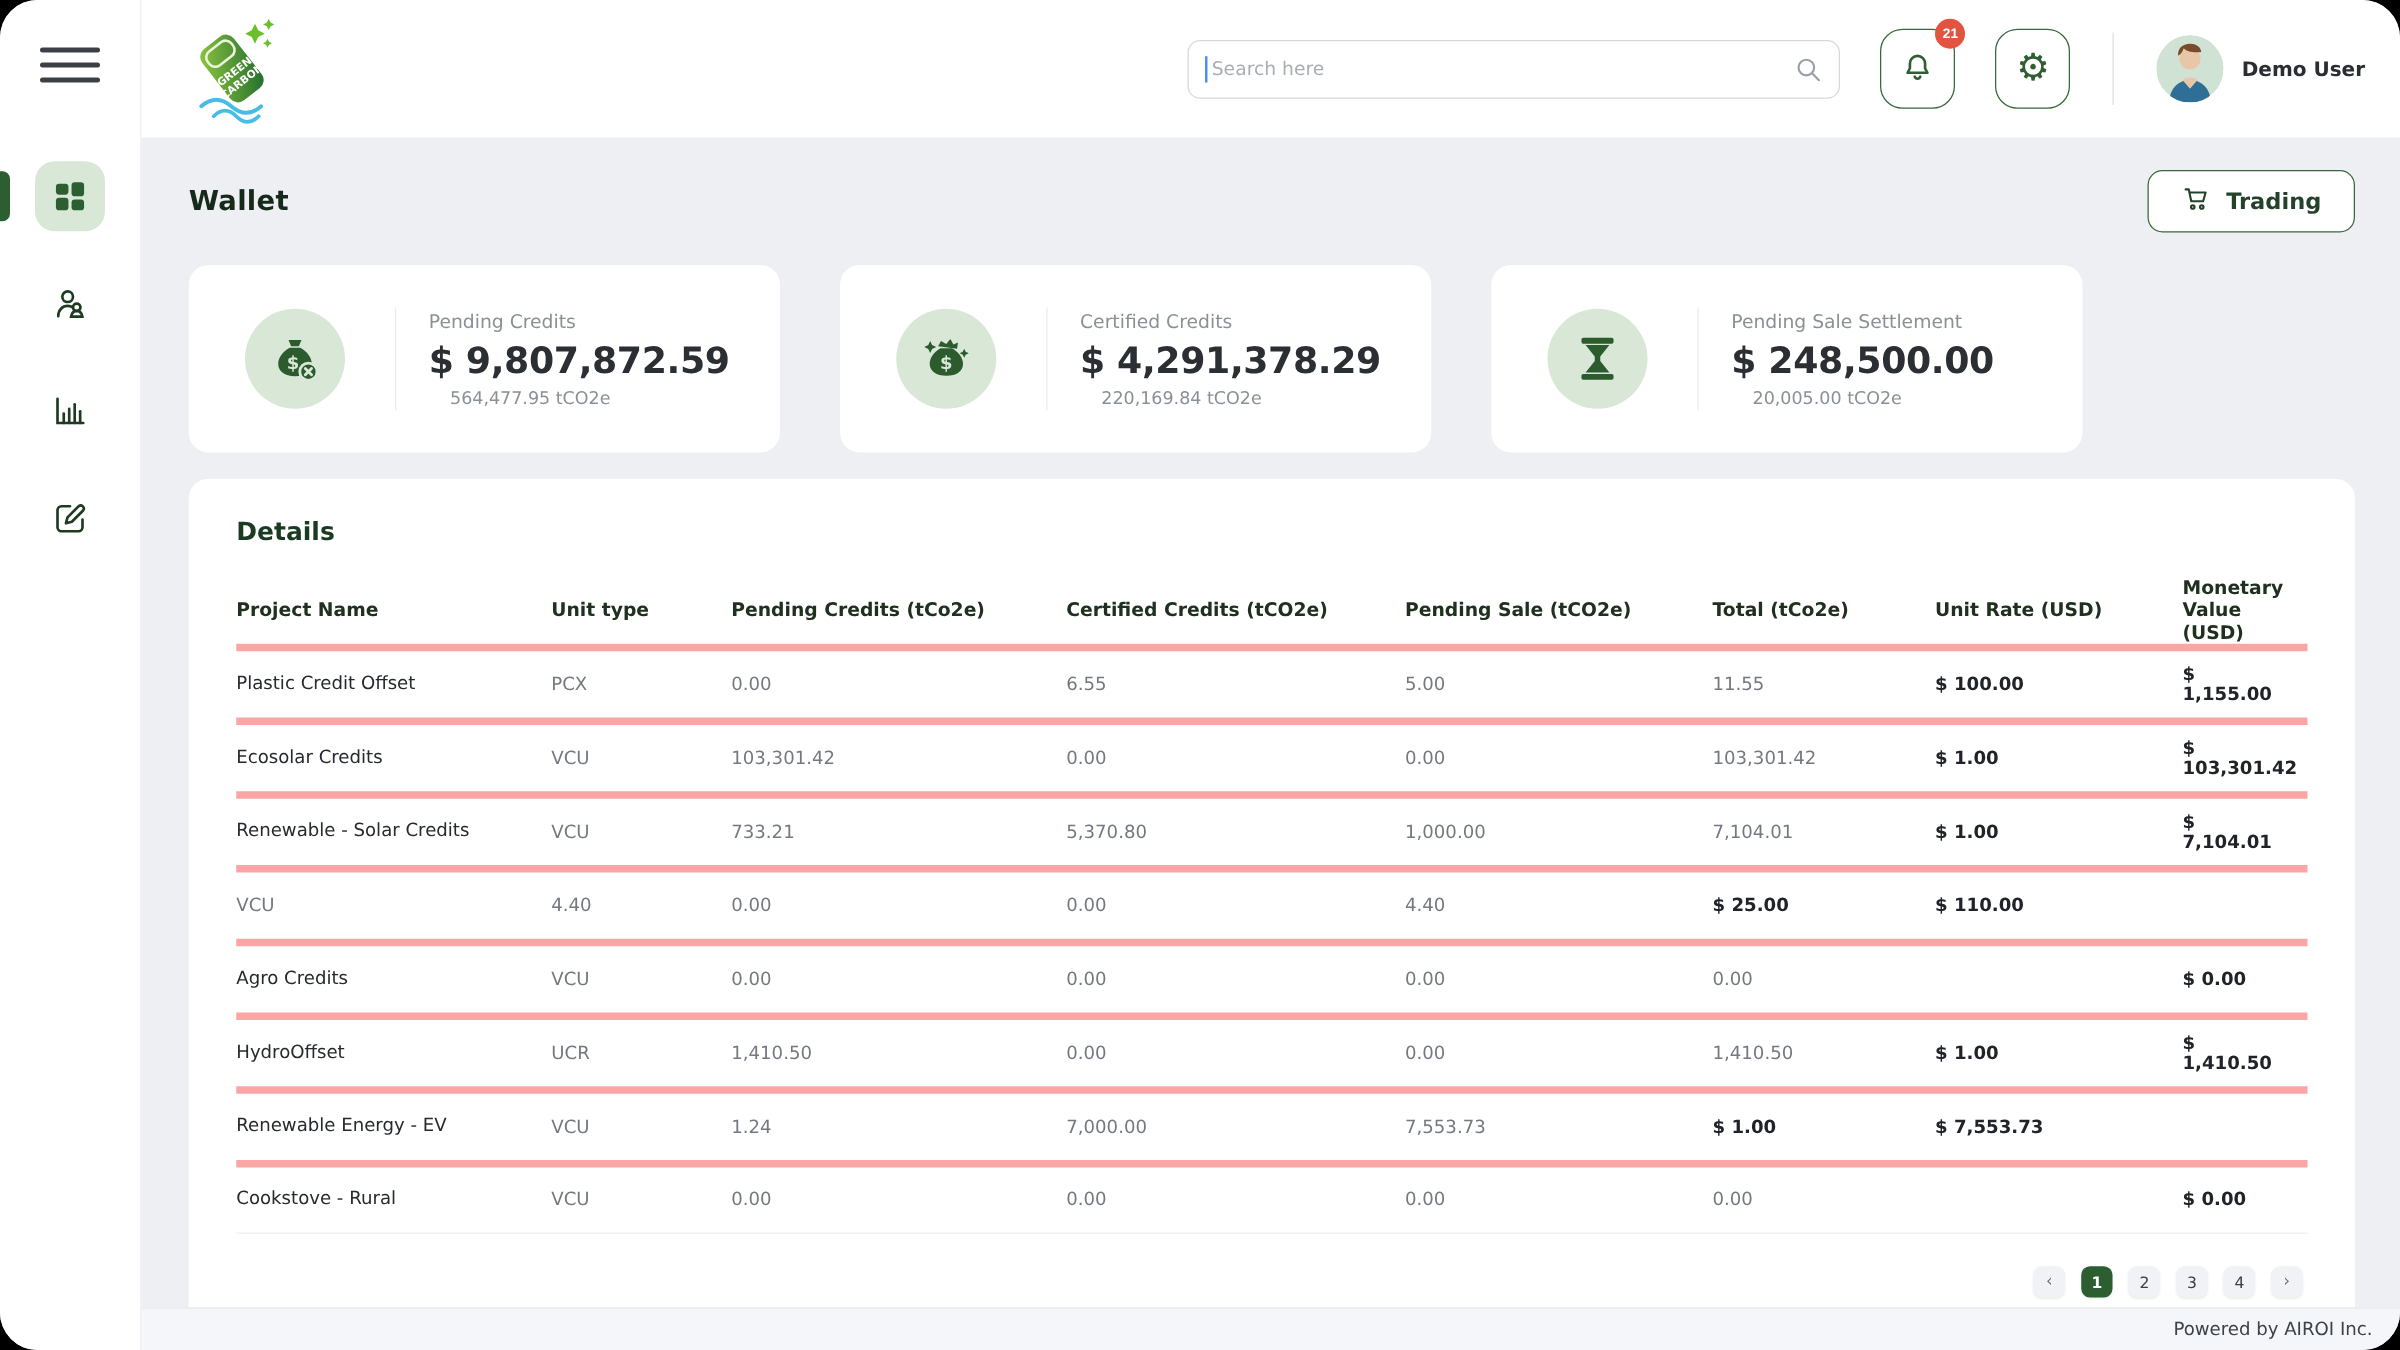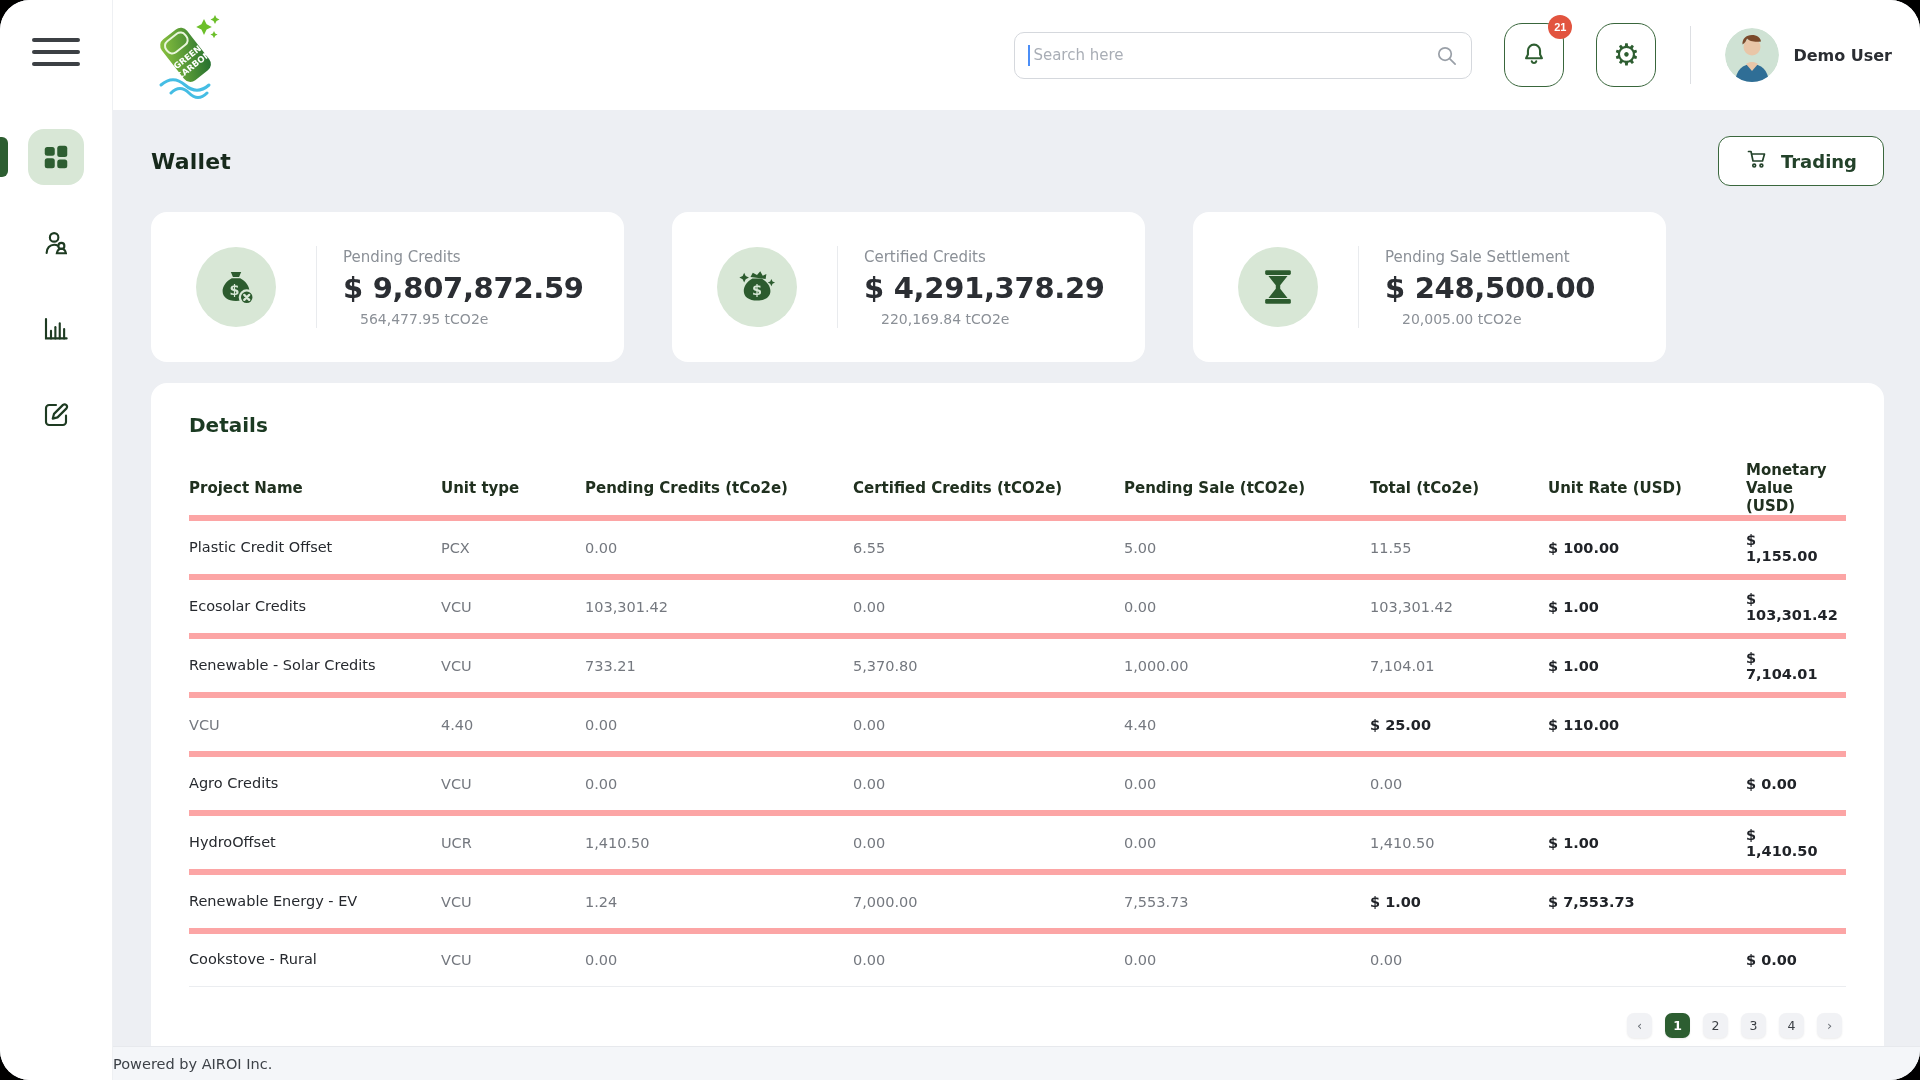--- a/index.html
+++ b/index.html
@@ -15,21 +15,21 @@
   .nav-item.active { background:#d8e7d6; }
   .nav-item.active::before { content:""; position:absolute; left:-29px; top:8px; width:9px; height:40px; border-radius:0 6px 6px 0; background:#2d5e31; }
   .nav-item svg { display:block; }
 
   
   .main { flex:1; display:flex; flex-direction:column; min-width:0; }
 
   
   .topbar { height:110px; background:#fff; display:flex; align-items:center; padding:0 28px 0 28px; flex-shrink:0; }
   .logo { width:95px; height:92px; margin-top:4px; }
-  .search { position:relative; width:458px; height:47px; margin-left:auto; }
+  .search { position:relative; width:522px; height:47px; margin-left:auto; }
   .search input { width:100%; height:100%; border:1px solid #d5d8dd; border-radius:10px; padding:0 44px 0 18px; font-size:15px; color:#3c4044; outline:none; font-family:inherit; background:#fff; }
   .search input::placeholder { color:#a9aeb6; }
   .search .caret { position:absolute; left:14px; top:13px; width:2px; height:21px; background:#4b8ef7; }
   .search .mag { position:absolute; right:14px; top:12px; }
   .iconbtn { width:60px; height:64px; border:1.6px solid #39663c; border-radius:18px; background:#fff; display:flex; align-items:center; justify-content:center; position:relative; margin-left:32px; cursor:pointer; }
   .badge { position:absolute; top:-9px; right:-9px; min-width:24px; height:24px; border-radius:12px; background:#e2543f; color:#fff; font-size:11px; display:flex; align-items:center; justify-content:center; padding:0 5px; font-weight:600; }
   .gear-glyph { font-size:30px; color:#2e5e31; line-height:1; }
   .vdivider { width:1px; height:58px; background:#dddfe3; margin-left:34px; }
   .userchip { display:flex; align-items:center; margin-left:34px; cursor:pointer; }
   .avatar { width:54px; height:54px; border-radius:50%; overflow:hidden; flex-shrink:0; }
@@ -62,21 +62,21 @@
   .cell-name { color:#26292e; font-weight:500; line-height:1.45; padding-right:26px; }
   .cell-strong { color:#202328; font-weight:600; }
 
   
   .pagination { margin-top:auto; display:flex; justify-content:flex-end; align-items:center; gap:13px; padding:18px 4px 14px 0; }
   .pg-btn { min-width:25px; height:25px; border-radius:7px; background:#f1f2f5; box-shadow:0 1px 2px rgba(0,0,0,.08); border:none; font-size:12.5px; color:#3c4045; display:flex; align-items:center; justify-content:center; cursor:pointer; font-family:inherit; padding:0 6px; }
   .pg-btn.active { background:#2d5e31; color:#fff; font-weight:600; }
   .pg-btn.arrow { color:#6b7077; font-size:13px; }
 
   
-  .footer { height:34px; background:#f4f6f9; border-top:1px solid #e7e9ed; display:flex; align-items:center; padding-right:22px; flex-shrink:0; }
+  .footer { height:34px; background:#f4f6f9; border-top:1px solid #e7e9ed; display:flex; align-items:center; justify-content:flex-end; padding-right:22px; flex-shrink:0; }
   .footer-text { font-size:14.5px; color:#3d4248; }
 </style>
 </head>
 <body>
 
 <div class="screen">
 
   <aside class="sidebar">
     <div class="hamburger">
       <span></span>

